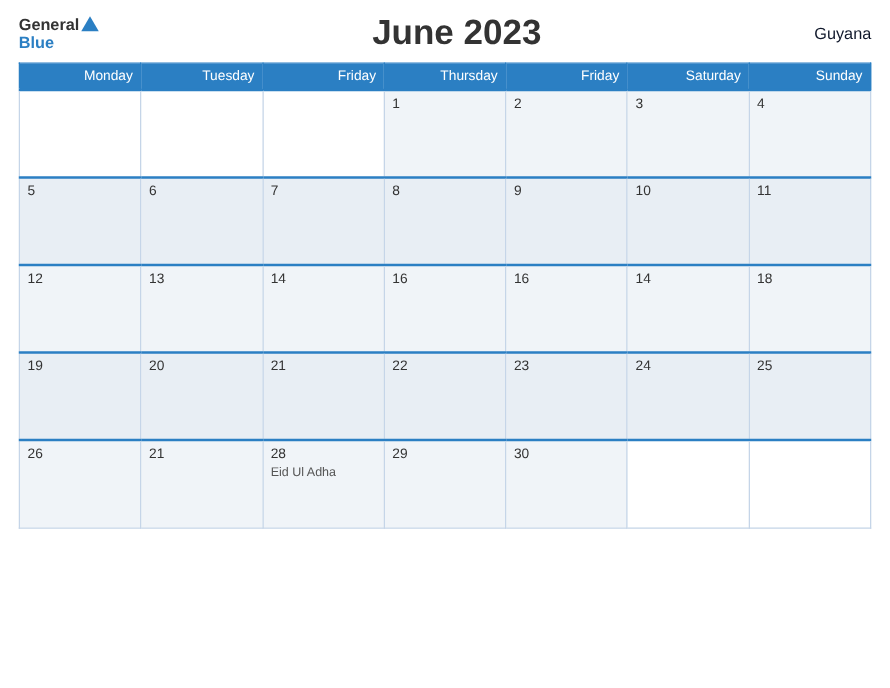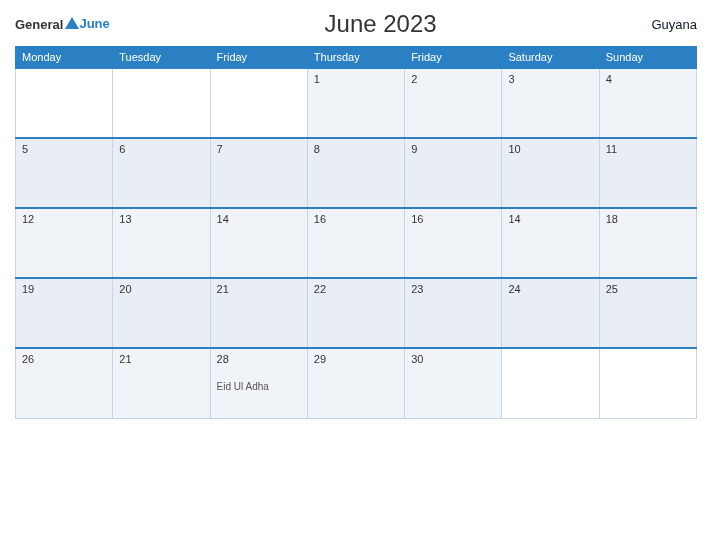--- a/index.html
+++ b/index.html
@@ -30,43 +30,43 @@
     .logo-triangle {
       width: 0;
       height: 0;
       border-left: 7px solid transparent;
       border-right: 7px solid transparent;
       border-bottom: 12px solid #2b7fc3;
       margin-left: 2px;
       margin-bottom: 2px;
     }
     .month-title {
-      font-size: 24px;
-      color: #333;
-      font-weight: normal;
+      font-size: 28px;
+      color: #333;
+      font-weight: bold;
       text-align: left;
     }
     .country {
       font-size: 13px;
       color: #0f172a;
       text-align: left;
     }
     .calendar {
       width: 100%;
       border-collapse: collapse;
     }
     .calendar thead tr {
       background-color: #2b7fc3;
     }
     .calendar thead th {
       color: #fff;
       font-size: 11px;
       font-weight: normal;
       padding: 4px 6px;
-      text-align: left;
+      text-align: right;
       border: 1px solid #2b7fc3;
     }
     .calendar tbody tr {
       background-color: #f0f4f8;
       height: 70px;
     }
     .calendar tbody tr:nth-child(even) {
       background-color: #e8eef4;
     }
     .calendar tbody td {
@@ -83,25 +83,25 @@
     }
     .day-number {
       font-size: 11px;
       color: #333;
       display: block;
     }
     .event-text {
       font-size: 10px;
       color: #555;
       display: block;
-      margin-top: 16px;
+      margin-top: 4px;
     }
     .logo-wrapper {
       display: flex;
-      flex-direction: row;
+      flex-direction: column;
       align-items: flex-start;
     }
     .logo-top {
       display: flex;
       align-items: center;
     }
     .logo-bottom {
       font-size: 13px;
       color: #2b7fc3;
       font-weight: bold;
@@ -112,21 +112,21 @@
 <body>
 
 <div class="page">
   <div class="header">
 
     <div class="logo-wrapper">
       <div class="logo-top">
         <span class="logo-text-general">General</span>
         <div class="logo-triangle"></div>
       </div>
-      <div class="logo-bottom">June</div>
+      <div class="logo-bottom">Blue</div>
     </div>
 
     <div class="month-title">June 2023</div>
 
     <div class="country">Guyana</div>
   </div>
 
   <table class="calendar">
     <thead>
       <tr>

